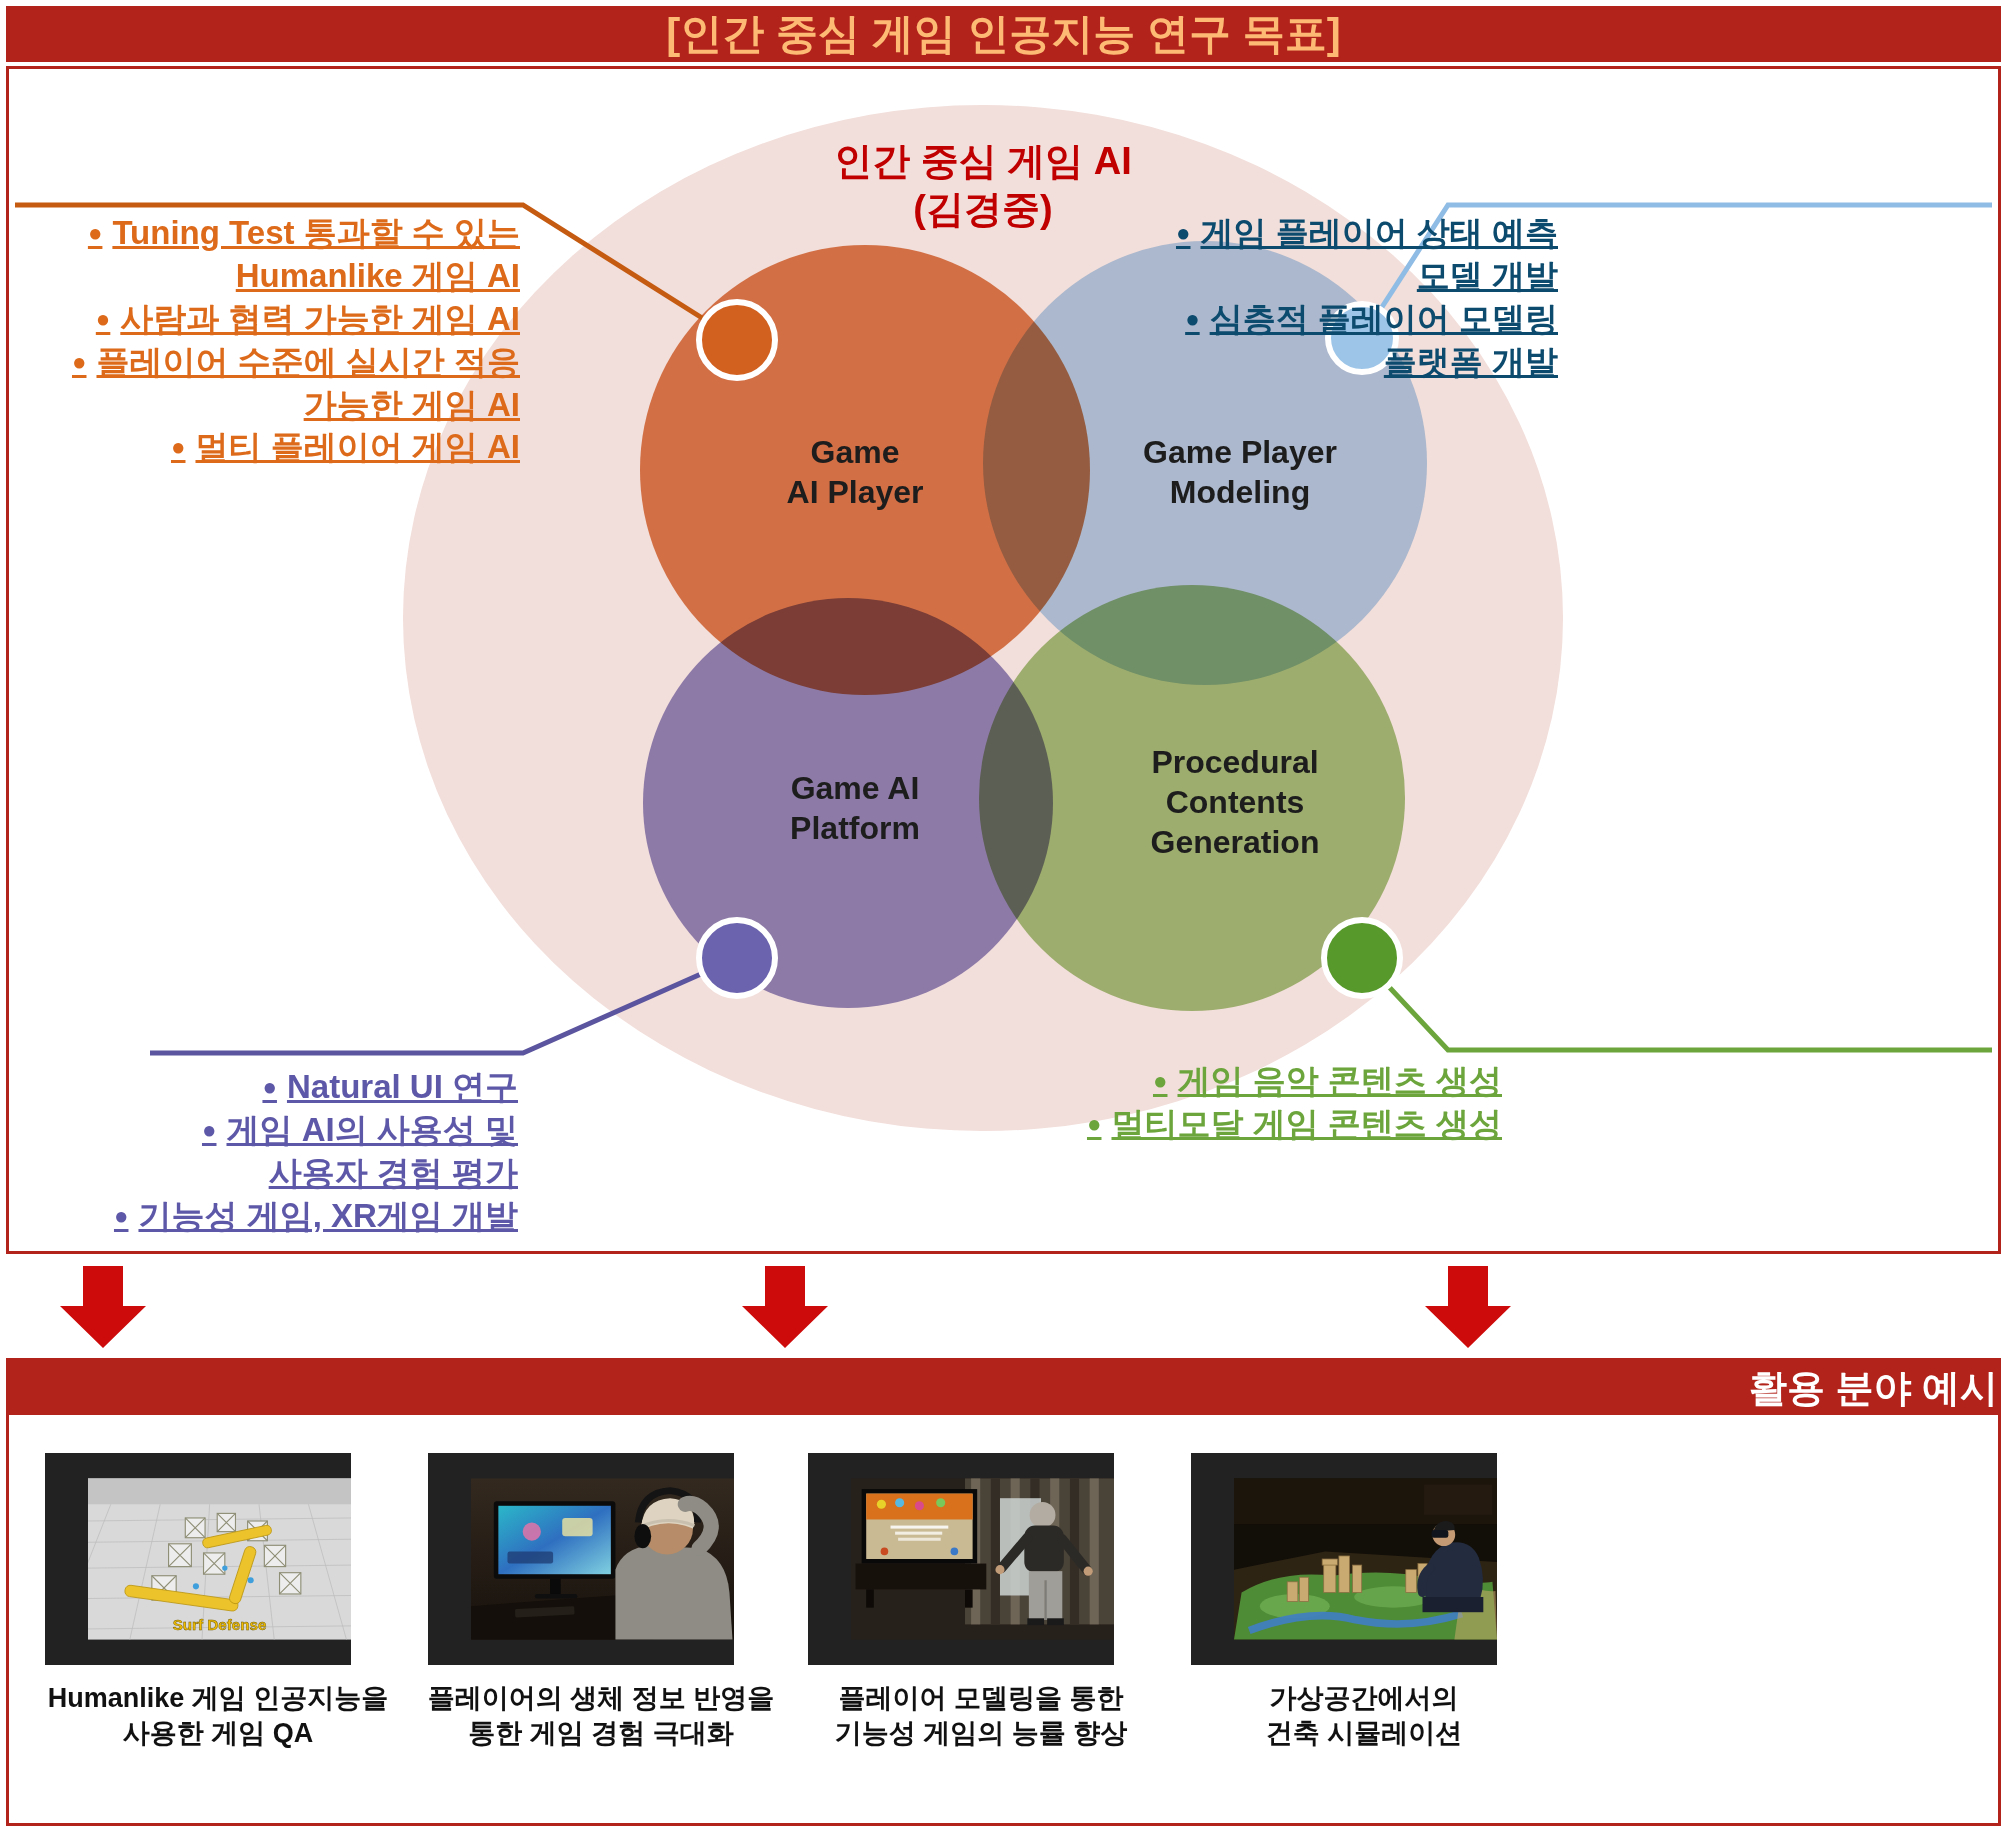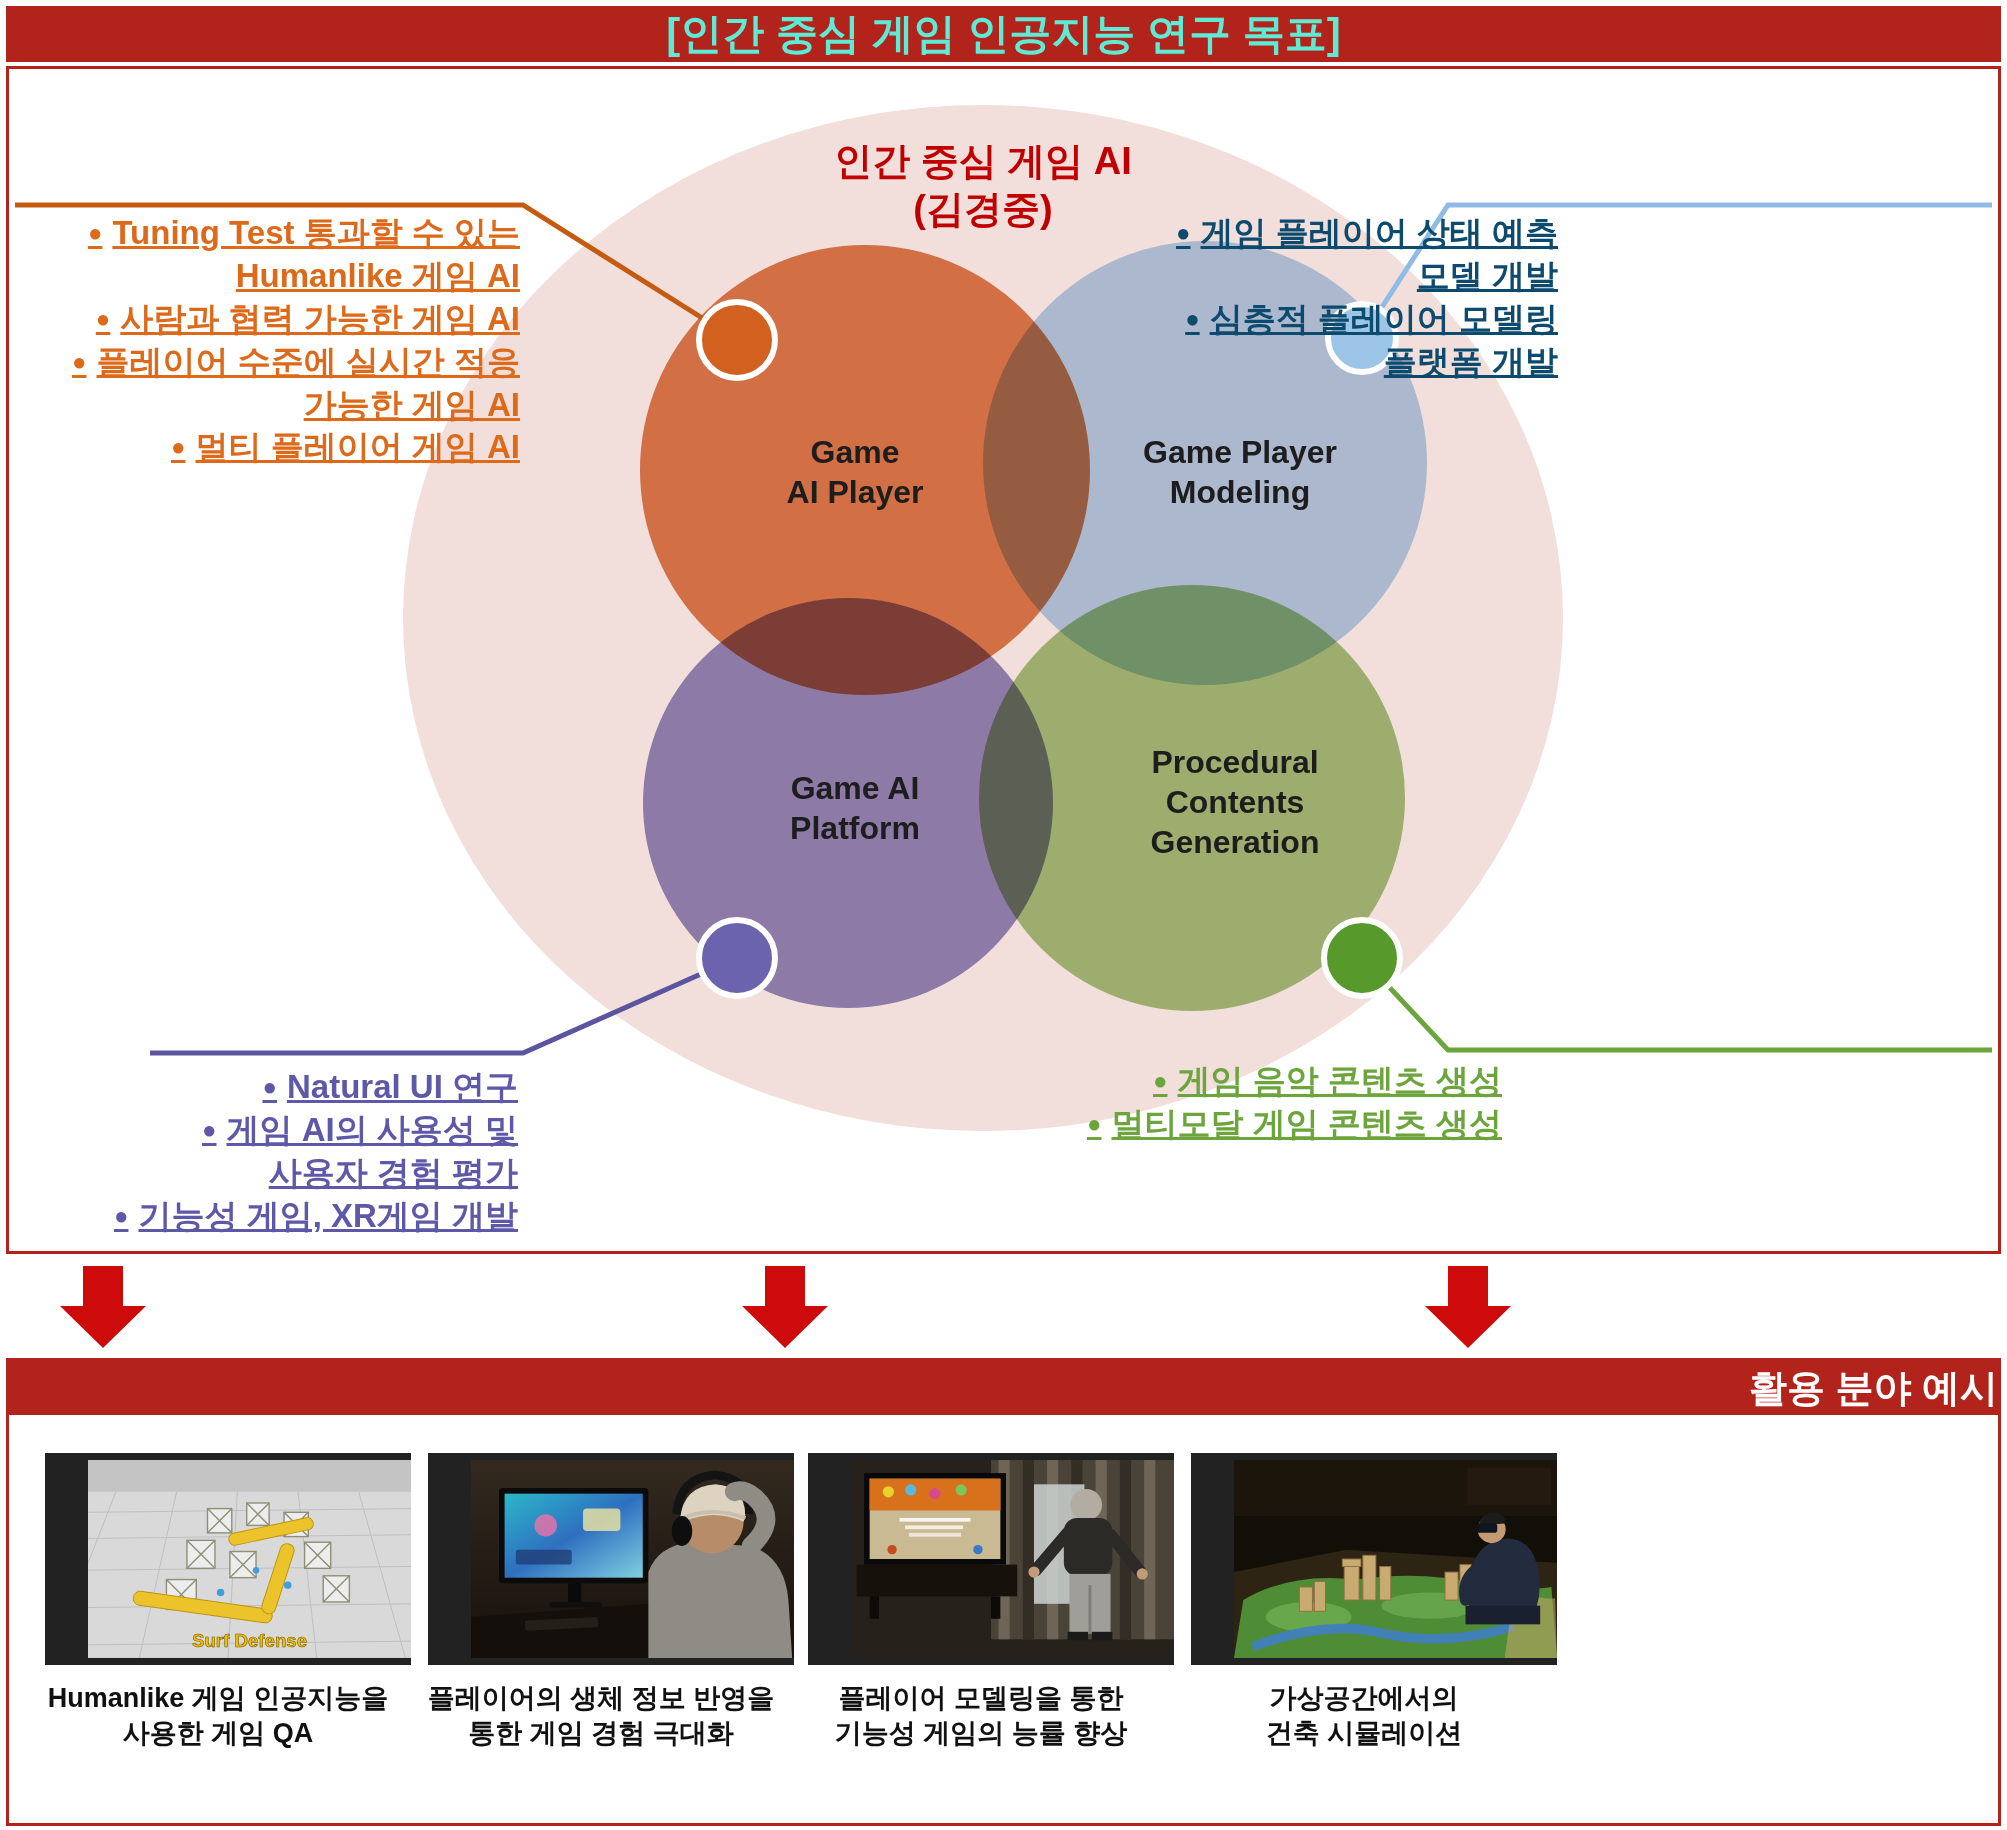--- a/index.html
+++ b/index.html
@@ -1,20 +1,20 @@
 <!DOCTYPE html>
 <html><head>
 <meta charset="utf-8">
 <style>
   * { margin:0; padding:0; box-sizing:border-box; }
   html,body { background:#ffffff; }
   body { font-family:"Liberation Sans","DejaVu Sans",sans-serif; }
   .page { position:relative; width:2007px; height:1830px; background:#fff; overflow:hidden; }
 
-  .redbar { position:absolute; background:#B2231C; color:#5eead4; font-weight:bold;
+  .redbar { position:absolute; background:#B2231C; color:#fdba74; font-weight:bold;
             display:flex; align-items:center; justify-content:center; z-index:2; }
   .title-bar { left:6px; top:6px; width:1995px; height:56px; font-size:42px; }
 
   .panel { position:absolute; border:3px solid #B2231C; background:#fff; z-index:0; }
   .main-panel { left:6px; top:66px; width:1995px; height:1188px; }
   .bottom-panel { left:6px; top:1358px; width:1995px; height:468px; }
 
   .overlay-svg { position:absolute; left:0; top:0; width:2007px; height:1830px;
                  z-index:1; pointer-events:none; }
 
@@ -38,21 +38,21 @@
   .bullet { font-size:24px; vertical-align:3px; margin-right:10px; }
 
   .bottom-header { position:absolute; left:0; top:0; width:100%; height:54px;
                    background:#B2231C; color:#fff; font-size:38px; font-weight:bold;
                    display:flex; align-items:center; justify-content:flex-end; }
   .figure { position:absolute; width:346px; }
   .f1 { left:36px;   top:92px; }
   .f2 { left:419px;  top:92px; }
   .f3 { left:799px;  top:92px; }
   .f4 { left:1182px; top:92px; }
-  .fig-img { width:366px; height:212px; overflow:hidden; background:#222;padding-left:43px; }
+  .fig-img { width:306px; height:212px; overflow:hidden; background:#222;padding-left:43px; }
   .fig-img svg { display:block; width:100%; height:100%; }
   .caption { position:relative; width:400px; margin-left:-27px; margin-top:16px;
              text-align:center; font-size:27px; font-weight:bold; color:#111;
              line-height:1.3; white-space:pre-line; }
 </style>
 </head>
 <body>
 
 <div class="page">
 

